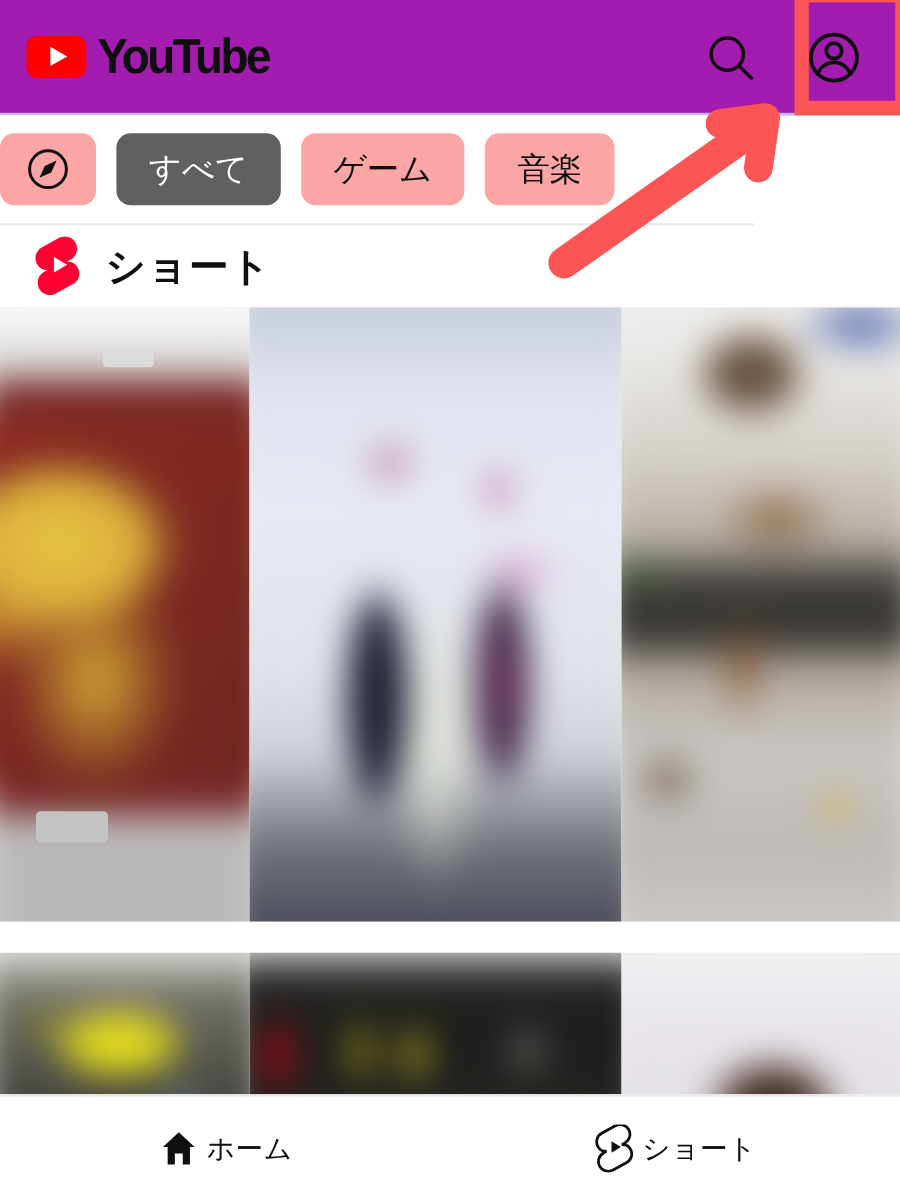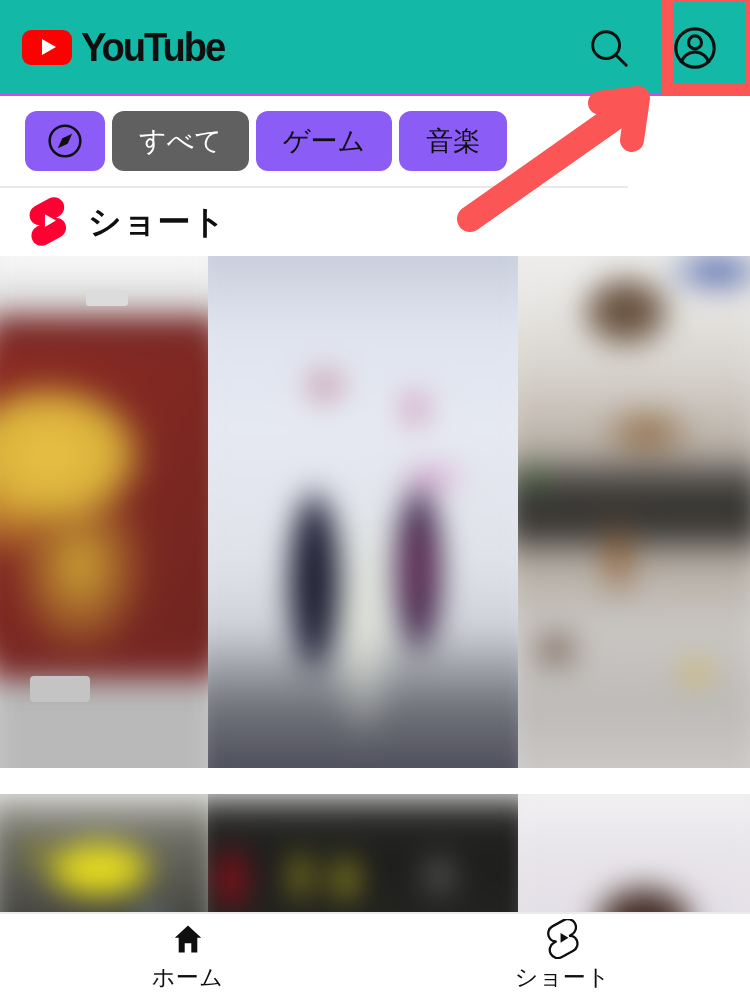--- a/index.html
+++ b/index.html
@@ -22,22 +22,22 @@
     overflow: hidden;
     background: #ffffff;
   }
 
   
   .header {
     position: absolute;
     top: 0; left: 0;
     width: 750px;
     height: 96px;
-    background: #14b8a6;
-    border-bottom: 2px solid #d946ef;
+    background: #a21caf;
+    border-bottom: 2px solid #c4b5fd;
     box-sizing: border-box;
     display: flex;
     align-items: center;
   }
   .yt-logo {
     display: flex;
     align-items: center;
     margin-left: 22px;
     gap: 9px;
   }
@@ -106,28 +106,27 @@
   .chip-row {
     position: absolute;
     top: 96px; left: 0;
     width: 628px;
     height: 92px;
     background: #ffffff;
     border-bottom: 2px solid #e8e8e8;
     box-sizing: border-box;
     display: flex;
     align-items: center;
-    padding-left: 25px;
-    gap: 7px;
+    gap: 17px;
     overflow: hidden;
   }
   .chip {
     height: 60px;
     border-radius: 12px;
-    background: #8b5cf6;
+    background: #fca5a5;
     color: #0f0f0f;
     font-size: 27px;
     display: flex;
     align-items: center;
     justify-content: center;
     padding: 0 27px;
     white-space: nowrap;
     flex: 0 0 auto;
     border: none;
     cursor: pointer;
@@ -332,21 +331,20 @@
     border-top: 2px solid #eaeaea;
     box-sizing: border-box;
     display: flex;
     align-items: center;
     z-index: 30;
   }
   .nav-item {
     flex: 1 1 0;
     height: 88px;
     display: flex;
-    flex-direction: column;
     align-items: center;
     justify-content: center;
     gap: 5px;
     cursor: pointer;
     background: transparent;
     border: none;
     padding: 0;
   }
   .nav-icon {
     height: 36px;

